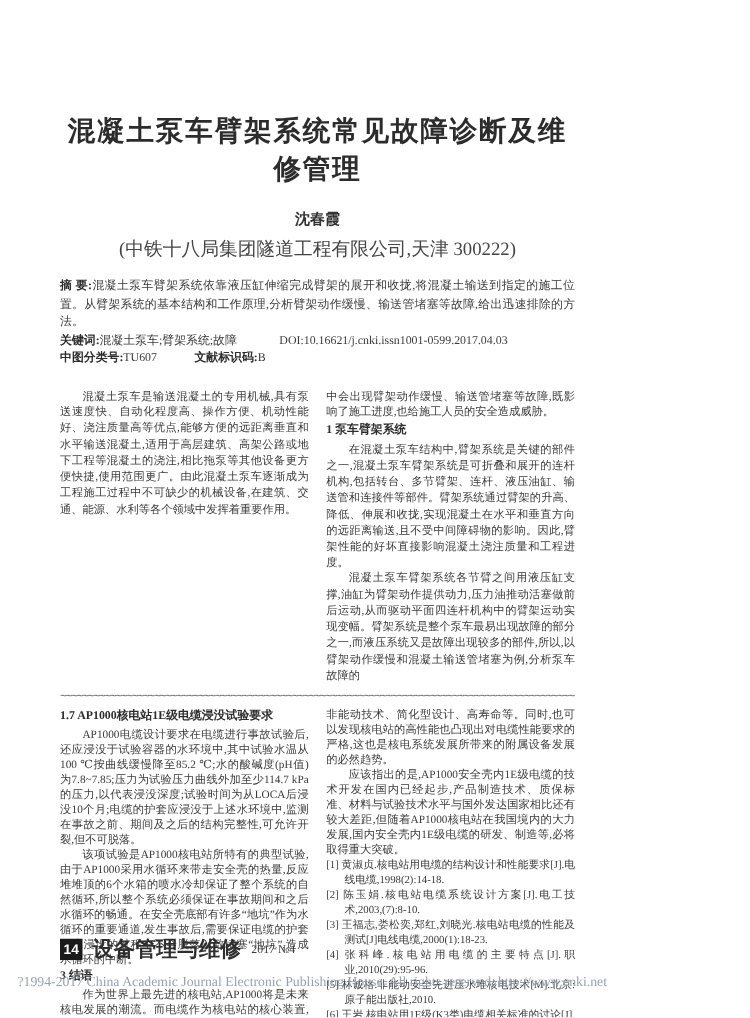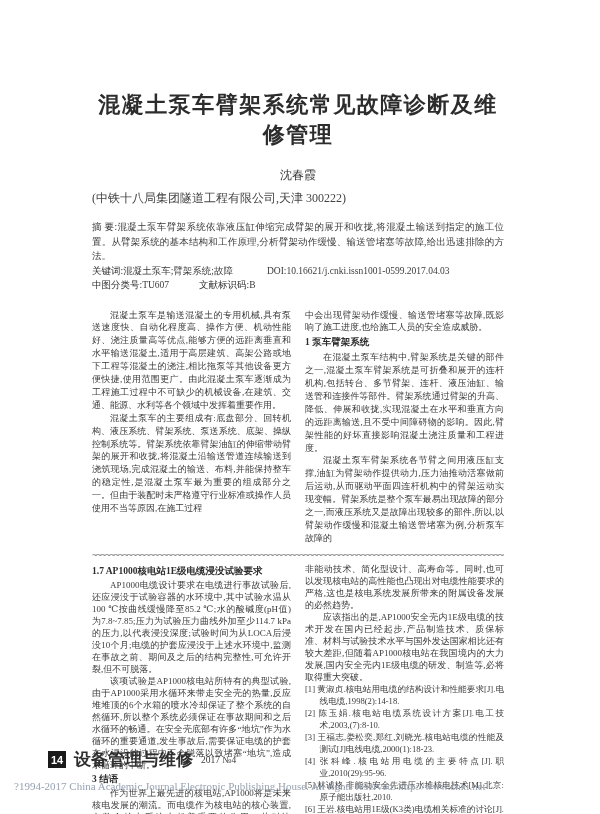--- a/index.html
+++ b/index.html
@@ -1,31 +1,31 @@
 <!DOCTYPE html>
 <html><head>
 <meta charset="utf-8">
 <style>
   html,body { margin:0; padding:0; background:#ffffff; }
   .page {
     position:relative; width:508px; height:814px; background:#ffffff;
     font-family:"Liberation Serif","DejaVu Serif",serif;
-    color:#3a3a3a; overflow:hidden;padding-left:44px;
+    color:#3a3a3a; overflow:hidden;
   }
   .content { padding:0 48px; }
 
   .title {
     margin:0; padding-top:90px; text-align:center;
     font-size:22px; font-weight:bold; letter-spacing:1.5px; color:#2c2c2c;
   }
-  .author { text-align:center; font-size:12px; margin-top:17px; color:#333; }
-  .affil  { text-align:left; font-size:12px; margin-top:6px; color:#444; }
+  .author { text-align:center; font-size:12px; margin-top:17px; color:#333;font-weight:bold; }
+  .affil  { text-align:center; font-size:15px; margin-top:6px; color:#444; }
 
   .meta { margin-top:13px; font-size:9.5px; line-height:14.5px; text-align:justify; color:#3a3a3a; }
-  .meta b { font-weight:normal; color:#2e2e2e; }
+  .meta b { font-weight:bold; color:#2e2e2e; }
   .meta-row { margin:0; }
   .doi { margin-left:34px; }
   .doccode { margin-left:30px;margin-top:24px; }
 
   .columns { display:flex; gap:14px; margin-top:16px; }
   .col { width:245px; text-align:justify; }
   .cols-top  { font-size:9px; line-height:12.9px; }
   .cols-bot  { font-size:9px; line-height:12px; margin-top:6px; }
 
   .col h3 { font-size:9.5px; font-weight:bold; margin:2px 0 2px 0; color:#2d2d2d; }
@@ -78,21 +78,20 @@
 
     <div class="meta">
       <p class="meta-row"><b>摘  要:</b><span>混凝土泵车臂架系统依靠液压缸伸缩完成臂架的展开和收拢,将混凝土输送到指定的施工位置。从臂架系统的基本结构和工作原理,分析臂架动作缓慢、输送管堵塞等故障,给出迅速排除的方法。</span></p>
       <p class="meta-row"><b>关键词:</b><span>混凝土泵车;臂架系统;故障</span><span class="doi">DOI:10.16621/j.cnki.issn1001-0599.2017.04.03</span></p>
       <p class="meta-row"><b>中图分类号:</b><span>TU607</span><b class="doccode">文献标识码:</b><span>B</span></p>
     </div>
 
     <div class="columns cols-top">
       <div class="col">
         <p class="indent">混凝土泵车是输送混凝土的专用机械,具有泵送速度快、自动化程度高、操作方便、机动性能好、浇注质量高等优点,能够方便的远距离垂直和水平输送混凝土,适用于高层建筑、高架公路或地下工程等混凝土的浇注,相比拖泵等其他设备更方便快捷,使用范围更广。由此混凝土泵车逐渐成为工程施工过程中不可缺少的机械设备,在建筑、交通、能源、水利等各个领域中发挥着重要作用。</p>
-        <p class="indent">混凝土泵车的主要组成有:底盘部分、回转机构、液压系统、臂架系统、泵送系统、底架、操纵控制系统等。臂架系统依靠臂架油缸的伸缩带动臂架的展开和收拢,将混凝土沿输送管道连续输送到浇筑现场,完成混凝土的输送、布料,并能保持整车的稳定性,是混凝土泵车最为重要的组成部分之一。但由于装配时未严格遵守行业标准或操作人员使用不当等原因,在施工过程</p>
       </div>
       <div class="col">
         <p>中会出现臂架动作缓慢、输送管堵塞等故障,既影响了施工进度,也给施工人员的安全造成威胁。</p>
         <h3>1  泵车臂架系统</h3>
         <p class="indent">在混凝土泵车结构中,臂架系统是关键的部件之一,混凝土泵车臂架系统是可折叠和展开的连杆机构,包括转台、多节臂架、连杆、液压油缸、输送管和连接件等部件。臂架系统通过臂架的升高、降低、伸展和收拢,实现混凝土在水平和垂直方向的远距离输送,且不受中间障碍物的影响。因此,臂架性能的好坏直接影响混凝土浇注质量和工程进度。</p>
         <p class="indent">混凝土泵车臂架系统各节臂之间用液压缸支撑,油缸为臂架动作提供动力,压力油推动活塞做前后运动,从而驱动平面四连杆机构中的臂架运动实现变幅。臂架系统是整个泵车最易出现故障的部分之一,而液压系统又是故障出现较多的部件,所以,以臂架动作缓慢和混凝土输送管堵塞为例,分析泵车故障的</p>
       </div>
     </div>
 
     <div class="squiggle">~~~~~~~~~~~~~~~~~~~~~~~~~~~~~~~~~~~~~~~~~~~~~~~~~~~~~~~~~~~~~~~~~~~~~~~~~~~~~~~~~~~~~~~~~~~~~~~~~~~~~~~~~~~~~~~~~~~~~~~~~~~~~~~~~~~~~~~~~~~~~~~~~~~~</div>

